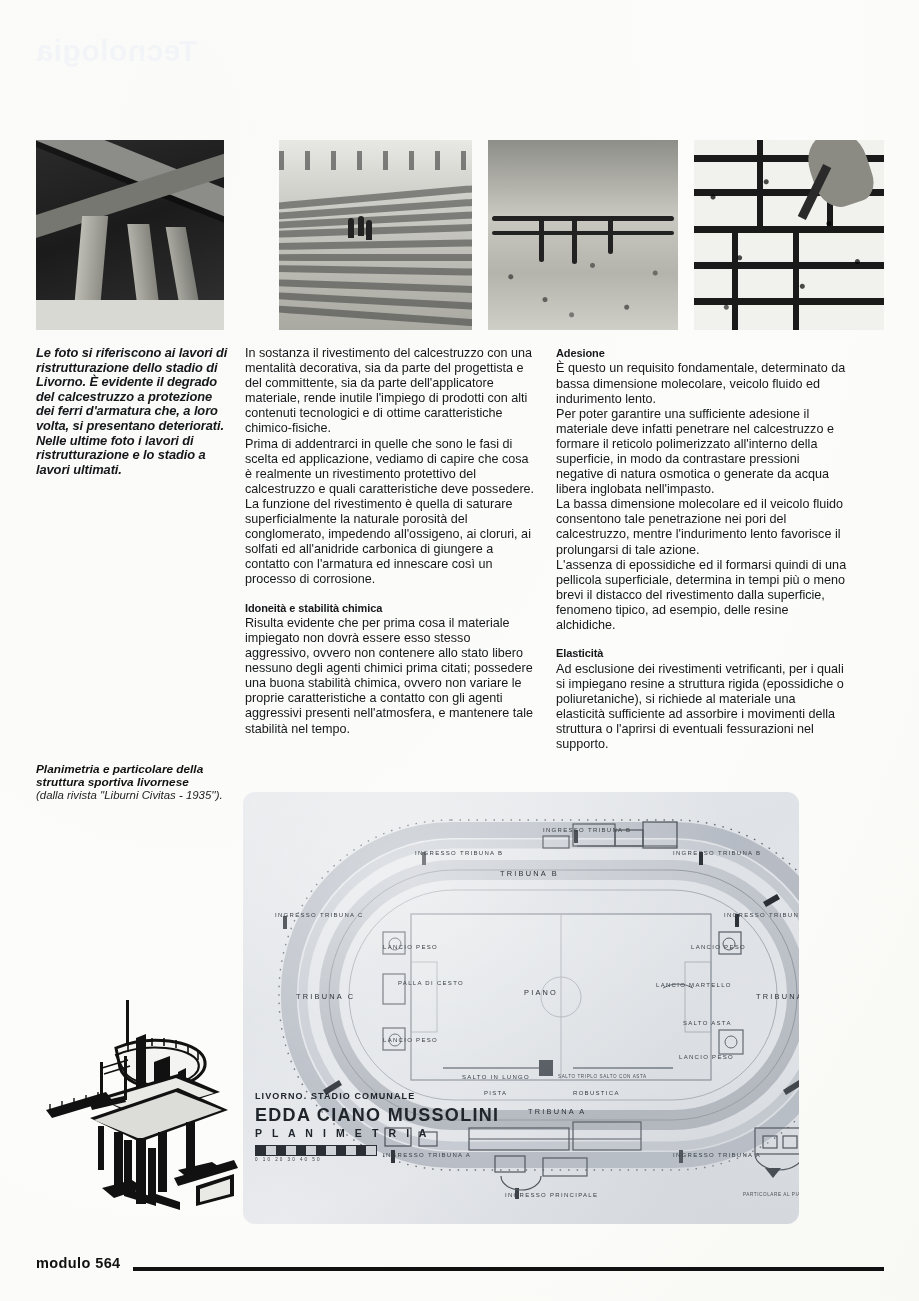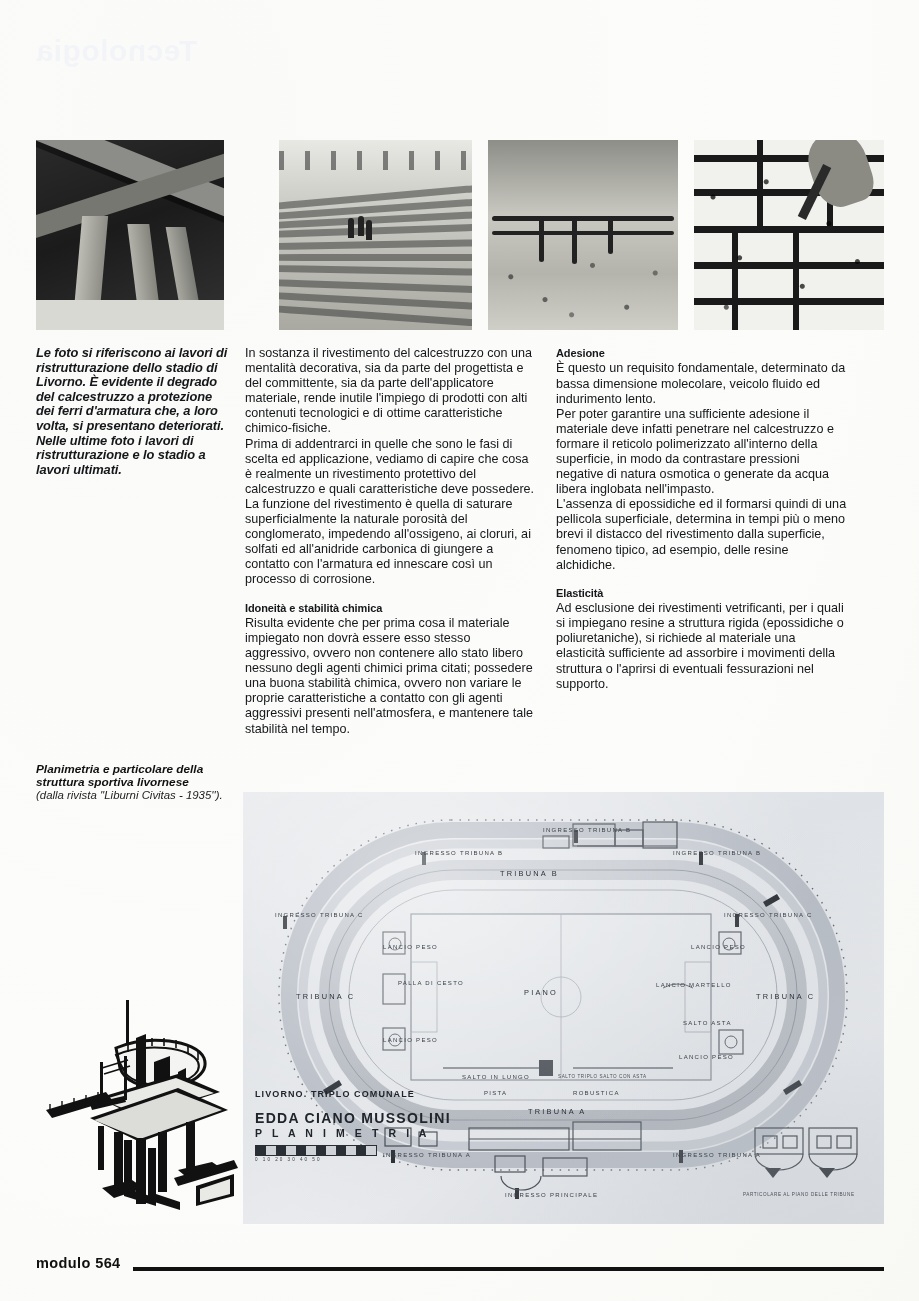--- a/index.html
+++ b/index.html
@@ -91,32 +91,32 @@
   .para{margin-top:0;}
 
   .figcap{position:absolute;left:36px;top:726px;width:196px;font-size:11.4px;line-height:12.8px;margin-top:37px;}
   .figcap .t{font-weight:bold;font-style:italic;font-size:11.8px;line-height:13.2px;}
   .figcap .s{font-style:italic;color:#222;}
 
   
   .tower{position:absolute;left:28px;top:1000px;width:212px;height:225px;}
 
   
-  .plan{position:absolute;left:243px;top:792px;width:641px;height:432px;overflow:hidden;
-        background:linear-gradient(160deg,#e7e9ec 0%,#dfe2e6 35%,#e9ebee 70%,#dcdfe3 100%);}
+  .plan{position:absolute;left:243px;top:792px;width:556px;height:432px;overflow:hidden;
+        background:linear-gradient(160deg,#e7e9ec 0%,#dfe2e6 35%,#e9ebee 70%,#dcdfe3 100%);border-radius:12px;}
   .plan .paperTint{position:absolute;inset:0;background:
         radial-gradient(ellipse at 30% 20%, rgba(255,255,255,.45), rgba(255,255,255,0) 60%),
         radial-gradient(ellipse at 80% 85%, rgba(190,195,202,.35), rgba(255,255,255,0) 65%);}
   .lbl{position:absolute;font-family:"Liberation Sans",sans-serif;color:#3a4048;
        font-size:6px;letter-spacing:1.3px;white-space:nowrap;}
   .lbl.big{font-size:7.4px;letter-spacing:2.2px;color:#2c323a;}
   .lbl.tiny{font-size:4.6px;letter-spacing:.6px;color:#4a5059;}
   .titleblock{position:absolute;left:12px;bottom:62px;color:#20252c;}
   .titleblock .l1{font-size:9px;font-weight:bold;letter-spacing:1.1px;}
-  .titleblock .l2{font-size:14px;font-weight:bold;letter-spacing:1.3px;margin-top:11px;}
+  .titleblock .l2{font-size:18px;font-weight:bold;letter-spacing:1.3px;margin-top:4px;}
   .titleblock .l3{font-size:10.5px;font-weight:bold;letter-spacing:3.6px;margin-top:1px;}
   .scalebar{margin-top:6px;width:120px;height:9px;
      background:repeating-linear-gradient(90deg,#2a2f36 0 10px,#cfd3d8 10px 20px);border:1px solid #2a2f36;}
   .scaleticks{font-size:4.6px;letter-spacing:2px;color:#3a4048;margin-top:1px;}
 
   
   .footer{position:absolute;left:36px;top:1255px;display:flex;align-items:flex-end;gap:12px;width:848px;}
   .footer .fname{font-size:14.5px;font-weight:bold;letter-spacing:.4px;color:#111;white-space:nowrap;}
   .footer .frule{flex:1;height:4px;background:#111;}
 </style>
@@ -193,20 +193,21 @@
     <p class="para">Prima di addentrarci in quelle che sono le fasi di scelta ed applicazione, vediamo di capire che cosa è realmente un rivestimento protettivo del calcestruzzo e quali caratteristiche deve possedere.</p>
     <p class="para">La funzione del rivestimento è quella di saturare superficialmente la naturale porosità del conglomerato, impedendo all'ossigeno, ai cloruri, ai solfati ed all'anidride carbonica di giungere a contatto con l'armatura ed innescare così un processo di corrosione.</p>
     <h3 class="sec">Idoneità e stabilità chimica</h3>
     <p class="para">Risulta evidente che per prima cosa il materiale impiegato non dovrà essere esso stesso aggressivo, ovvero non contenere allo stato libero nessuno degli agenti chimici prima citati; possedere una buona stabilità chimica, ovvero non variare le proprie caratteristiche a contatto con gli agenti aggressivi presenti nell'atmosfera, e mantenere tale stabilità nel tempo.</p>
   </div>
 
   <div class="col colR">
     <h3 class="sec" style="margin-top:0">Adesione</h3>
     <p class="para">È questo un requisito fondamentale, determinato da bassa dimensione molecolare, veicolo fluido ed indurimento lento.</p>
     <p class="para">Per poter garantire una sufficiente adesione il materiale deve infatti penetrare nel calcestruzzo e formare il reticolo polimerizzato all'interno della superficie, in modo da contrastare pressioni negative di natura osmotica o generate da acqua libera inglobata nell'impasto.</p>
+    <p class="para">La bassa dimensione molecolare ed il veicolo fluido consentono tale penetrazione nei pori del calcestruzzo, mentre l'indurimento lento favorisce il prolungarsi di tale azione.</p>
     <p class="para">L'assenza di epossidiche ed il formarsi quindi di una pellicola superficiale, determina in tempi più o meno brevi il distacco del rivestimento dalla superficie, fenomeno tipico, ad esempio, delle resine alchidiche.</p>
     <h3 class="sec">Elasticità</h3>
     <p class="para">Ad esclusione dei rivestimenti vetrificanti, per i quali si impiegano resine a struttura rigida (epossidiche o poliuretaniche), si richiede al materiale una elasticità sufficiente ad assorbire i movimenti della struttura o l'aprirsi di eventuali fessurazioni nel supporto.</p>
   </div>
 
   <div class="figcap">
     <div class="t">Planimetria e particolare della struttura sportiva livornese</div>
     <div class="s">(dalla rivista ''Liburni Civitas - 1935'').</div>
   </div>
 
@@ -397,21 +398,21 @@
         <div class="lbl" style="left: 330px; top: 298px;">ROBUSTICA</div>
         <div class="lbl big" style="left: 285px; top: 315px;">TRIBUNA A</div>
         <div class="lbl" style="left: 140px; top: 360px;">INGRESSO TRIBUNA A</div>
         <div class="lbl" style="left: 430px; top: 360px;">INGRESSO TRIBUNA A</div>
         <div class="lbl" style="left: 262px; top: 400px;">INGRESSO PRINCIPALE</div>
         <div class="lbl tiny" style="left: 500px; top: 400px;">PARTICOLARE AL PIANO DELLE TRIBUNE</div>
       </div>
 
     
     <div class="titleblock">
-      <div class="l1">LIVORNO. TRIPLO COMUNALE</div>
+      <div class="l1">LIVORNO. STADIO COMUNALE</div>
       <div class="l2">EDDA CIANO MUSSOLINI</div>
       <div class="l3">P L A N I M E T R I A</div>
       <div class="scalebar"></div>
       <div class="scaleticks">0  10   20   30   40   50</div>
     </div>
   </div>
 
   <div class="footer">
     <div class="fname">modulo 564</div>
     <div class="frule"></div>

